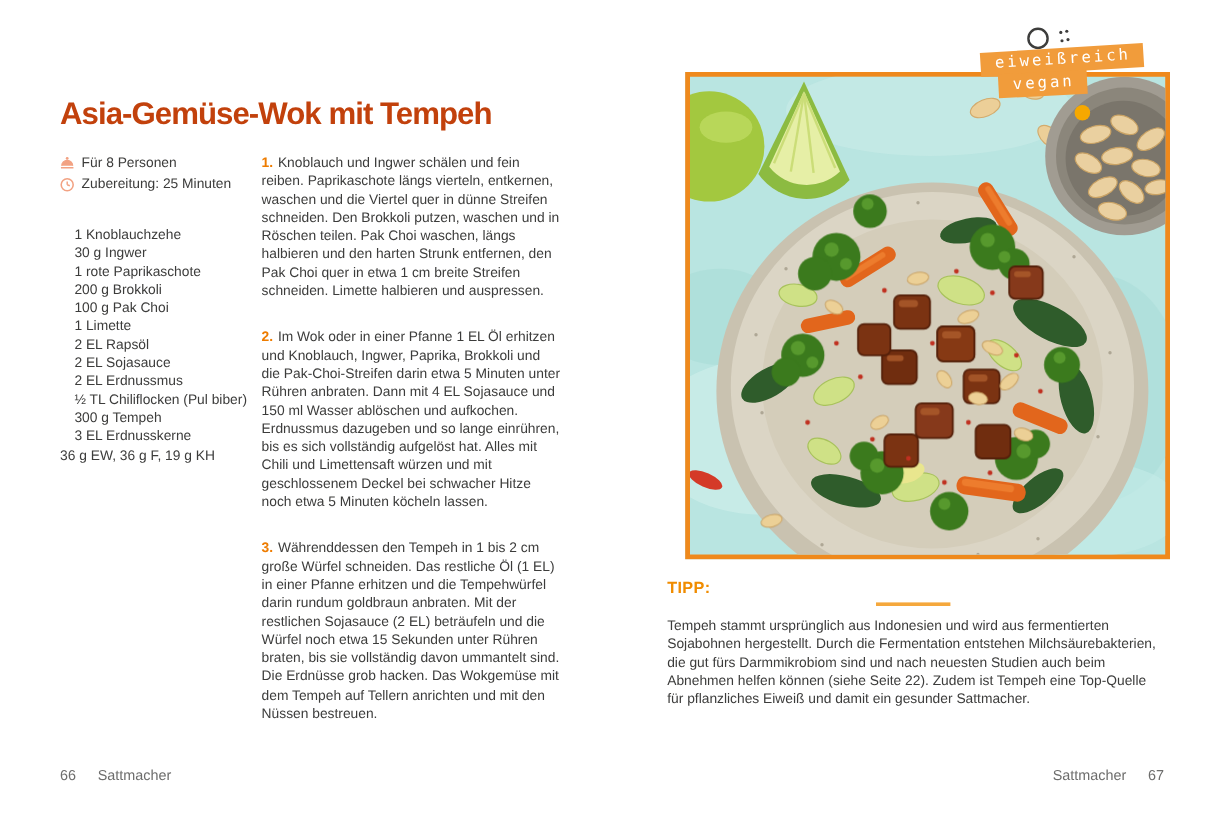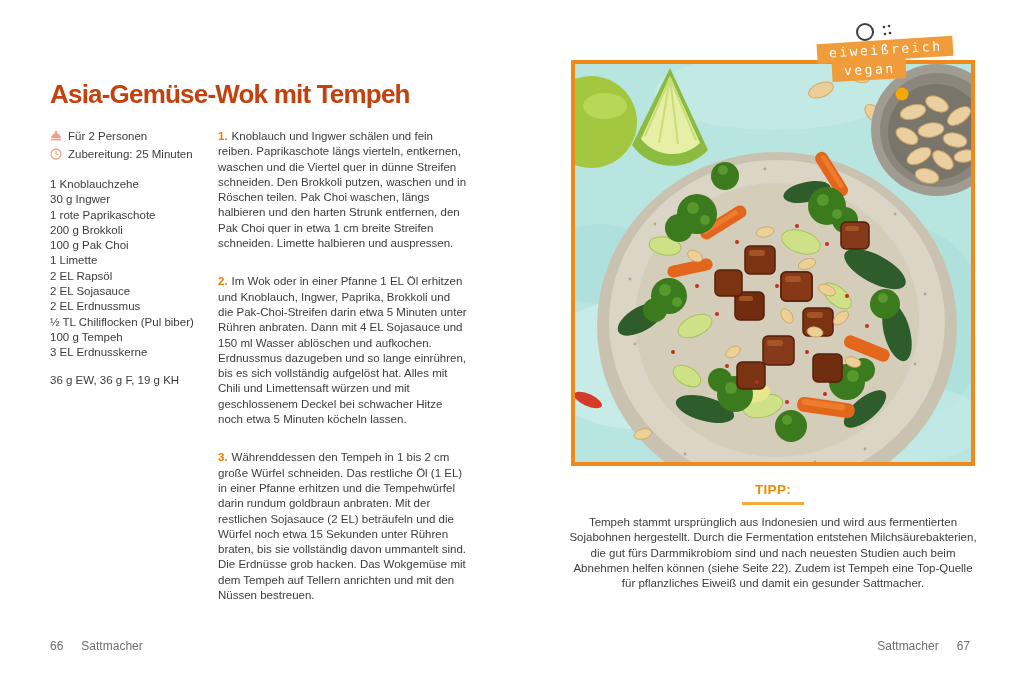--- a/index.html
+++ b/index.html
@@ -13,21 +13,21 @@
   .recipe-title{
     left:50px;top:62px;width:420px;
     font-size:26px;font-weight:bold;letter-spacing:-0.8px;
     color:#c2410c;
   }
   .meta{left:50px;top:127px;width:200px;font-size:11.5px;line-height:18px;}
   .meta-row{display:flex;align-items:center;gap:6px;}
   .meta-ic{width:12px;height:12px;flex:0 0 auto;}
 
   .ingredients{left:50px;top:177px;width:175px;font-size:11.5px;line-height:15.3px;
-    list-style:none;margin:0;padding:0;}
+    list-style:none;margin:12px;padding:0;}
   .nutrition{left:50px;top:373px;width:190px;font-size:11.5px;line-height:15.3px;}
 
   .steps{left:218px;top:129px;width:249px;font-size:11.5px;line-height:15.3px;}
   .step{margin:0 0 23px 0;}
   .step .num{color:#ee7c00;font-weight:bold;margin-right:4px;}
 
   .folio{top:639px;font-size:12px;color:#6d6d6c;display:flex;gap:18px;}
   .folio-left{left:50px;}
   .folio-right{right:50px;}
 
@@ -41,39 +41,39 @@
   .tag{
     position:absolute;background:#f19c3b;color:#ffffff;
     font-family:"DejaVu Sans Mono",monospace;font-size:13px;letter-spacing:2.5px;
     padding:2px 10px 3px 12px;white-space:nowrap;z-index:5;
   }
   .tag-1{left:817px;top:40px;transform:rotate(-3.5deg);}
   .tag-2{left:832px;top:60px;transform:rotate(-3deg);}
 
   .doodle{left:854px;top:21px;width:44px;height:22px;}
 
-  .tip{left:568px;top:482px;width:410px;text-align:center;}
+  .tip{left:556px;top:482px;width:410px;}
   .tip-heading{font-size:13.5px;font-weight:bold;color:#f08c00;letter-spacing:0.3px;}
   .tip-underline{width:62px;height:3px;background:#f5a83c;margin:5px auto 10px auto;}
   .tip-text{font-size:11.5px;line-height:15.3px;color:#3c3c3b;}
 </style>
 </head>
 <body>
 
 <h1 class="abs recipe-title">Asia-Gemüse-Wok mit Tempeh</h1>
 
 <div class="abs meta">
   <div class="meta-row">
     <svg class="meta-ic" viewBox="0 0 12 12">
       <circle cx="6" cy="2" r="1.2" fill="#f2a283"></circle>
       <path d="M1.4 8.2 a4.6 4.6 0 0 1 9.2 0 Z" fill="#f2a283"></path>
       <path d="M1.4 8.2 a4.6 4.6 0 0 1 9.2 0" fill="none" stroke="#f2a283" stroke-width="1"></path>
       <line x1="0.8" y1="9.8" x2="11.2" y2="9.8" stroke="#f2a283" stroke-width="1.4"></line>
     </svg>
-    <span>Für 2 Personen</span>
+    <span>Für 8 Personen</span>
   </div>
   <div class="meta-row">
     <svg class="meta-ic" viewBox="0 0 12 12">
       <circle cx="6" cy="6" r="5" fill="none" stroke="#f2a283" stroke-width="1.3"></circle>
       <line x1="6" y1="6" x2="6" y2="3.2" stroke="#f2a283" stroke-width="1.2"></line>
       <line x1="6" y1="6" x2="8.2" y2="6.8" stroke="#f2a283" stroke-width="1.2"></line>
     </svg>
     <span>Zubereitung: 25 Minuten</span>
   </div>
 </div>
@@ -82,21 +82,21 @@
   <li>1 Knoblauchzehe</li>
   <li>30 g Ingwer</li>
   <li>1 rote Paprikaschote</li>
   <li>200 g Brokkoli</li>
   <li>100 g Pak Choi</li>
   <li>1 Limette</li>
   <li>2 EL Rapsöl</li>
   <li>2 EL Sojasauce</li>
   <li>2 EL Erdnussmus</li>
   <li>½ TL Chiliflocken (Pul biber)</li>
-  <li>100 g Tempeh</li>
+  <li>300 g Tempeh</li>
   <li>3 EL Erdnusskerne</li>
 </ul>
 
 <div class="abs nutrition">
   <div>36 g EW, 36 g F, 19 g KH</div>
 </div>
 
 <div class="abs steps">
   <p class="step"><span class="num">1.</span><span>Knoblauch und Ingwer schälen und fein reiben. Paprikaschote längs vierteln, entkernen, waschen und die Viertel quer in dünne Streifen schneiden. Den Brokkoli putzen, waschen und in Röschen teilen. Pak Choi waschen, längs halbieren und den harten Strunk entfernen, den Pak Choi quer in etwa 1 cm breite Streifen schneiden. Limette halbieren und auspressen.</span></p>
   <p class="step"><span class="num">2.</span><span>Im Wok oder in einer Pfanne 1 EL Öl erhitzen und Knoblauch, Ingwer, Paprika, Brokkoli und die Pak-Choi-Streifen darin etwa 5 Minuten unter Rühren anbraten. Dann mit 4 EL Sojasauce und 150 ml Wasser ablöschen und aufkochen. Erdnussmus dazugeben und so lange einrühren, bis es sich vollständig aufgelöst hat. Alles mit Chili und Limettensaft würzen und mit geschlossenem Deckel bei schwacher Hitze noch etwa 5 Minuten köcheln lassen.</span></p>

